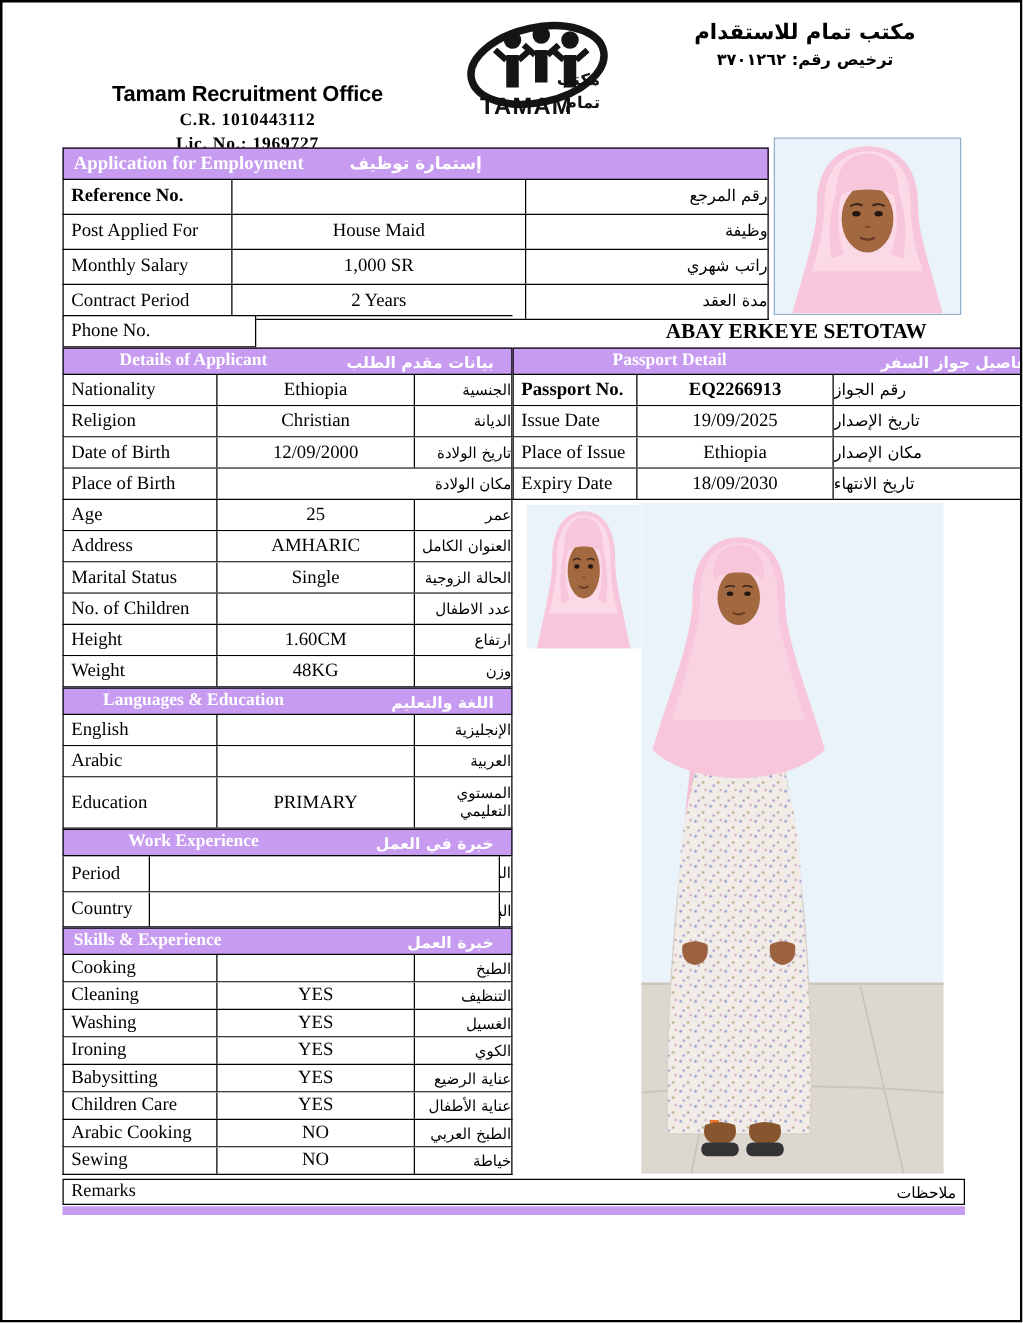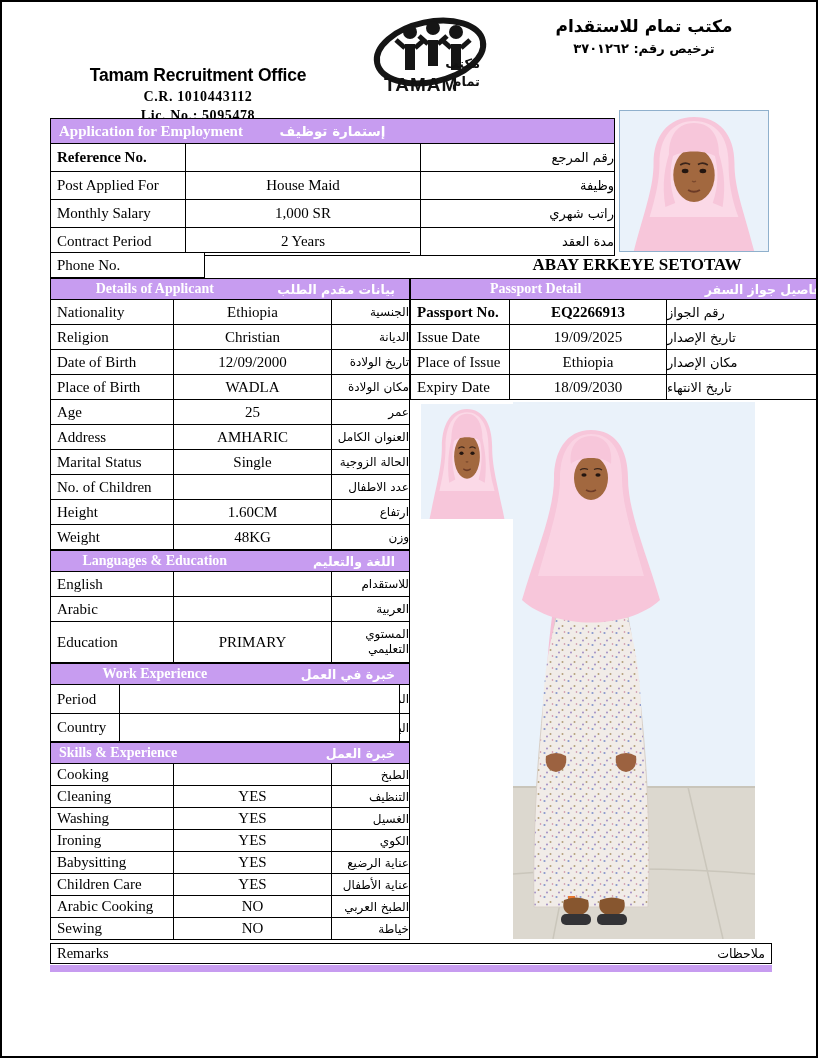--- a/index.html
+++ b/index.html
@@ -134,21 +134,21 @@
       </g>
     </symbol>
   </defs>
 </svg>
 
 <div class="page">
 
   <div class="lh-left">
     <div class="lh-name">Tamam Recruitment Office</div>
     <div class="lh-line">C.R. 1010443112</div>
-    <div class="lh-line">Lic. No.: 5095478</div>
+    <div class="lh-line">Lic. No.: 1969727</div>
   </div>
 
   <svg class="logo" width="152" height="88" viewBox="0 0 152 88">
     <ellipse cx="72" cy="42" rx="54" ry="30" fill="none" stroke="#151515" stroke-width="6" transform="rotate(-12 72 42)"></ellipse>
     <g fill="#151515" stroke="#151515">
       <circle cx="52" cy="22" r="7" stroke="none"></circle>
       <circle cx="75" cy="18" r="7" stroke="none"></circle>
       <circle cx="98" cy="22" r="7" stroke="none"></circle>
       <path d="M47,34 h10 v26 h-10 Z" stroke="none"></path>
       <path d="M70,30 h10 v26 h-10 Z" stroke="none"></path>
@@ -219,21 +219,20 @@
         <div class="cell valc c-val">Christian</div>
         <div class="cell arc c-ar ar">الديانة</div>
       </div>
     <div class="frow h25">
         <div class="cell lblc c-lbl">Date of Birth</div>
         <div class="cell valc c-val">12/09/2000</div>
         <div class="cell arc c-ar ar">تاريخ الولادة</div>
       </div>
     <div class="frow h25">
         <div class="cell lblc c-lbl">Place of Birth</div>
-        <div class="cell valc c-val">WADLA</div>
         <div class="cell arc c-ar ar">مكان الولادة</div>
       </div>
     <div class="frow h25">
         <div class="cell lblc c-lbl">Age</div>
         <div class="cell valc c-val">25</div>
         <div class="cell arc c-ar ar">عمر</div>
       </div>
     <div class="frow h25">
         <div class="cell lblc c-lbl">Address</div>
         <div class="cell valc c-val">AMHARIC</div>
@@ -260,21 +259,21 @@
         <div class="cell arc c-ar ar">وزن</div>
       </div>
 
     <div class="sec-h">
       <span class="sh-en">Languages &amp; Education</span>
       <span class="sh-ar ar">اللغة والتعليم</span>
     </div>
     <div class="frow h25">
         <div class="cell lblc c-lbl">English</div>
         <div class="cell valc c-val"></div>
-        <div class="cell arc c-ar ar">للاستقدام</div>
+        <div class="cell arc c-ar ar">الإنجليزية</div>
       </div>
     <div class="frow h25">
         <div class="cell lblc c-lbl">Arabic</div>
         <div class="cell valc c-val"></div>
         <div class="cell arc c-ar ar">العربية</div>
       </div>
     <div class="frow h41">
         <div class="cell lblc c-lbl">Education</div>
         <div class="cell valc c-val">PRIMARY</div>
         <div class="cell arc c-ar ar edu-ar">المستوي التعليمي</div>

